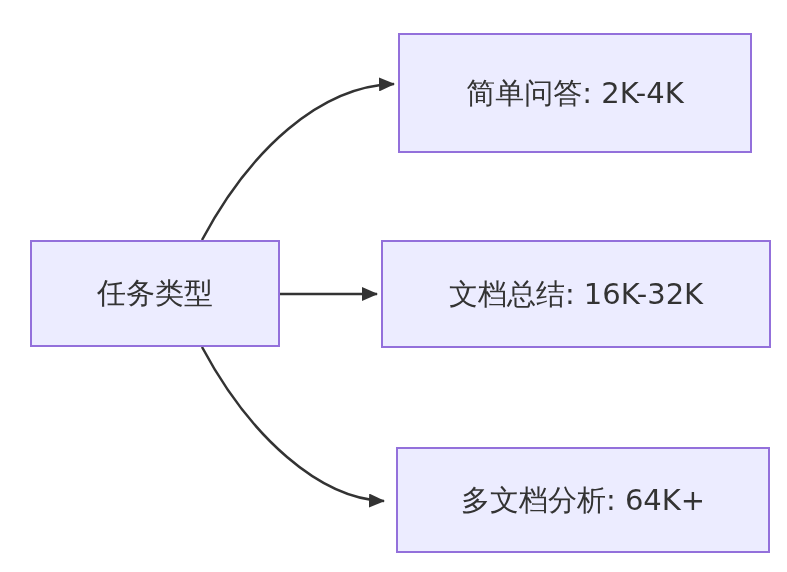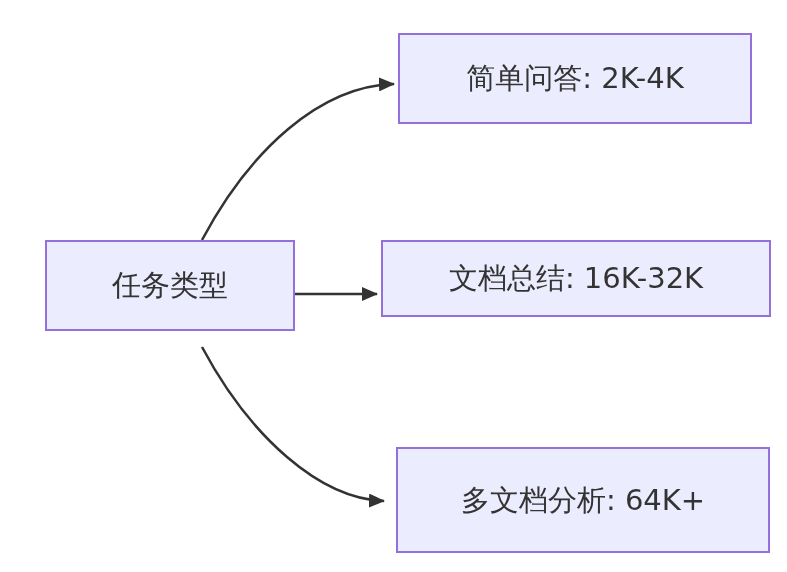--- a/index.html
+++ b/index.html
@@ -30,23 +30,23 @@
     justify-content: center;
     box-sizing: border-box;
     background: #ECECFF;
     border: 2px solid #9370DB;
     color: #333333;
     font-size: 29px;
     line-height: 1.2;
     white-space: nowrap;
     text-align: center;
   }
-  #node-source { left: 30px;  top: 240px; width: 250px; height: 91px; margin-left: 15px; }
-  #node-t0     { left: 398px; top: 33px;  width: 354px; height: 91px; }
-  #node-t1     { left: 381px; top: 240px; width: 390px; height: 77px; }
+  #node-source { left: 30px;  top: 240px; width: 250px; height: 107px; }
+  #node-t0     { left: 398px; top: 33px;  width: 354px; height: 120px; }
+  #node-t1     { left: 381px; top: 240px; width: 390px; height: 108px; }
   #node-t2     { left: 396px; top: 447px; width: 374px; height: 106px; }
 </style>
 </head>
 <body>
 
 <div class="canvas">
 
   <svg class="edges" width="787" height="572" viewBox="0 0 787 572" aria-hidden="true">
     <defs>
       <marker id="arrowhead" viewBox="0 0 16 14" refX="15" refY="7" markerWidth="16" markerHeight="14" markerUnits="userSpaceOnUse" orient="auto">

